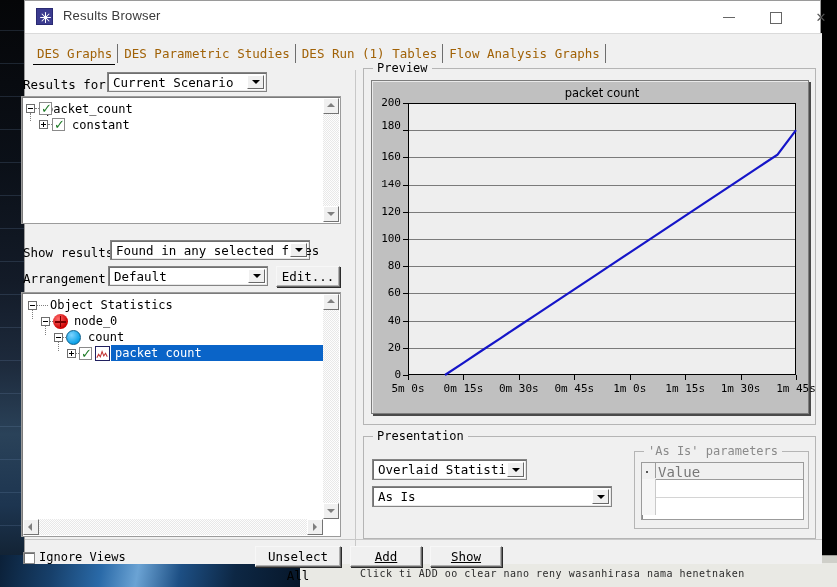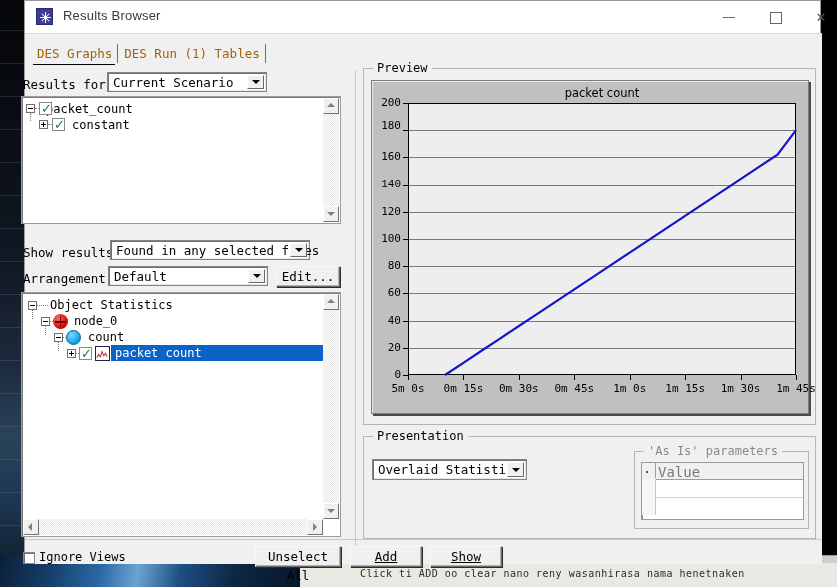--- a/index.html
+++ b/index.html
@@ -222,21 +222,27 @@
         </div>
     </div>
 
     <div class="client">
 
       <div class="tabs">
         <div class="tab sel">
           <span>DES Graphs</span><span class="sep"></span>
         </div>
         <div class="tab">
+          <span>DES Parametric Studies</span><span class="sep"></span>
+        </div>
+        <div class="tab">
           <span>DES Run (1) Tables</span><span class="sep"></span>
+        </div>
+        <div class="tab">
+          <span>Flow Analysis Graphs</span><span class="sep"></span>
         </div>
       </div>
 
       <div class="lbl" style="left:-2px;top:43px;">Results for:</div>
       <div class="combo" style="left:82px;top:38px;width:160px;height:20px;">
         <div class="cv">Current Scenario</div>
         <div class="btn">
             <span class="ar"></span>
           </div>
       </div>
@@ -420,20 +426,26 @@
 
       <div class="grp" style="left:338px;top:402px;width:453px;height:103px;">
         <div class="lg">Presentation</div>
 
         <div class="combo" style="left:8px;top:22px;width:155px;height:21px;">
           <div class="cv">Overlaid Statistics</div>
           <div class="btn">
               <span class="ar"></span>
             </div>
         </div>
+        <div class="combo" style="left:8px;top:49px;width:240px;height:21px;">
+          <div class="cv">As Is</div>
+          <div class="btn">
+              <span class="ar"></span>
+            </div>
+        </div>
 
         <div class="grp" style="left:270px;top:14px;width:175px;height:78px;">
           <div class="lg" style="color:#8a8a8a;">'As Is' parameters</div>
           <div class="tbl" style="left:6px;top:10px;width:163px;height:58px;">
             <div class="hdr">
               <div class="c0">
                   <span class="d"></span>
                 </div>
               <div class="c1">Value</div>
             </div>

